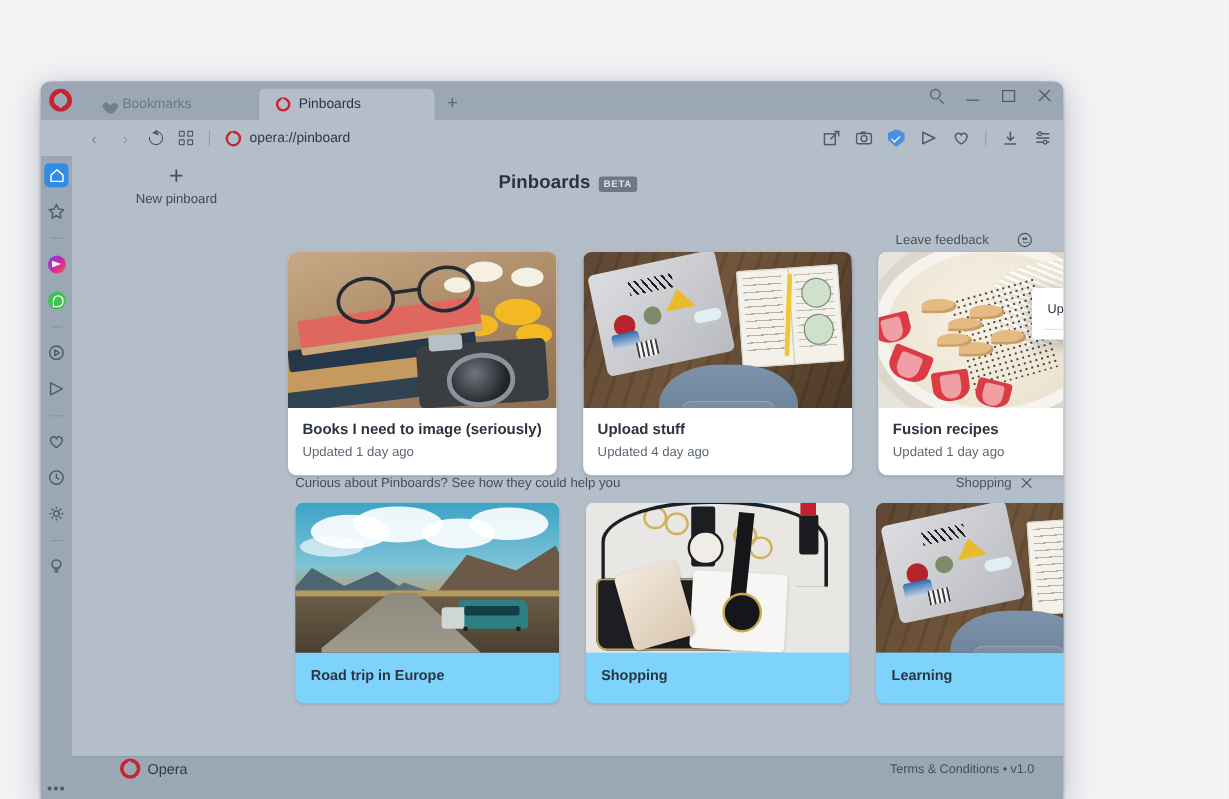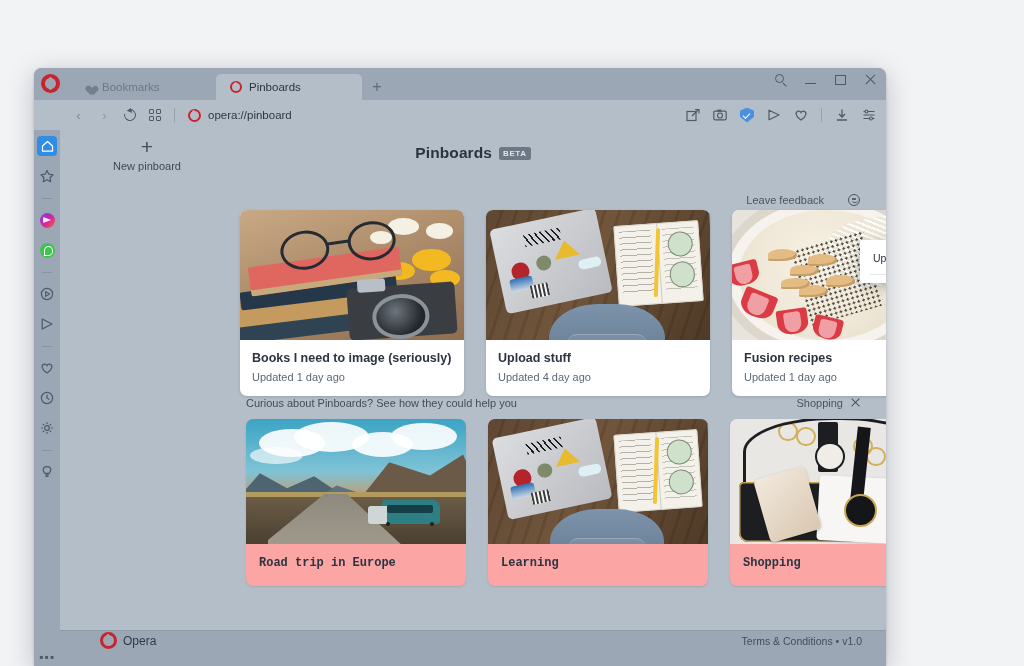--- a/index.html
+++ b/index.html
@@ -256,21 +256,21 @@
     font-size:11px; color:#414d59;
   }
   #discard{ display:flex;align-items:center;gap:7px;color:#495461; }
   .ic-x{ width:10px;height:10px;position:relative; }
   .ic-x::before,.ic-x::after{
     content:"";position:absolute;left:0;top:4.4px;width:11px;height:1.2px;background:#495461;
   }
   .ic-x::before{transform:rotate(45deg);} .ic-x::after{transform:rotate(-45deg);}
 
   #row-promo{ position:absolute; left:186px; top:237px; }
-  .card.promo{ width:220px; background:#fca5a5; box-shadow:0 1px 2px rgba(35,45,58,.14);font-family:Liberation Mono, monospace; }
+  .card.promo{ width:220px; background:#7dd3fc; box-shadow:0 1px 2px rgba(35,45,58,.14); }
   .card.promo .thumb{ height:125px; }
   .card.promo .card-meta{ padding:12px 13px 16px; }
   .card.promo .card-title{ font-size:12px; }
 
   
   #footer{
     height: 36px; background:#9ba7b4; border-top:1px solid #8e9aa7;
     display:flex; align-items:center; justify-content:space-between;
     padding: 0 24px 16px 40px; flex:none;
   }
@@ -809,20 +809,42 @@
                   </div>
               </div>
             </div>
             <div class="card-meta">
               <div class="card-title">Road trip in Europe</div>
             </div>
           </div>
 
           <div class="card promo">
             <div class="thumb">
+              <div class="ph shop-bg">
+                <span class="ring" style="left:22%;top:2%"></span>
+                <span class="ring" style="left:30%;top:6%"></span>
+                <span class="ring" style="left:56%;top:14%"></span>
+                <span class="ring" style="left:62%;top:22%"></span>
+                <div class="strap"></div>
+                <div class="watch2"></div>
+                <div class="lips"></div>
+                <div class="purse"></div>
+                <div class="wallet"></div>
+                <div class="phone"></div>
+                <div class="watch-band"></div>
+                <div class="watch"></div>
+              </div>
+            </div>
+            <div class="card-meta">
+              <div class="card-title">Shopping</div>
+            </div>
+          </div>
+
+          <div class="card promo">
+            <div class="thumb">
               <div class="ph desk-bg">
                 <div class="laptop">
                   <span class="stk scribble"></span>
                   <span class="stk tri"></span>
                   <span class="stk red"></span>
                   <span class="stk apple"></span>
                   <span class="stk cloud"></span>
                   <span class="stk blue"></span>
                   <span class="stk qr"></span>
                 </div>
@@ -834,42 +856,20 @@
                   <span class="nb-pen"></span>
                 </div>
                 <span class="nb-ruler"></span>
                 <div class="backpack"></div>
               </div>
             </div>
             <div class="card-meta">
               <div class="card-title">Learning</div>
             </div>
           </div>
-
-          <div class="card promo">
-            <div class="thumb">
-              <div class="ph shop-bg">
-                <span class="ring" style="left:22%;top:2%"></span>
-                <span class="ring" style="left:30%;top:6%"></span>
-                <span class="ring" style="left:56%;top:14%"></span>
-                <span class="ring" style="left:62%;top:22%"></span>
-                <div class="strap"></div>
-                <div class="watch2"></div>
-                <div class="lips"></div>
-                <div class="purse"></div>
-                <div class="wallet"></div>
-                <div class="phone"></div>
-                <div class="watch-band"></div>
-                <div class="watch"></div>
-              </div>
-            </div>
-            <div class="card-meta">
-              <div class="card-title">Shopping</div>
-            </div>
-          </div>
         </div>
 
       </div>
 
       <div id="footer">
         <div id="foot-logo">
           <span class="foot-mark"></span>
           <span id="foot-name">Opera</span>
         </div>
         <div id="foot-terms">Terms &amp; Conditions • v1.0</div>

